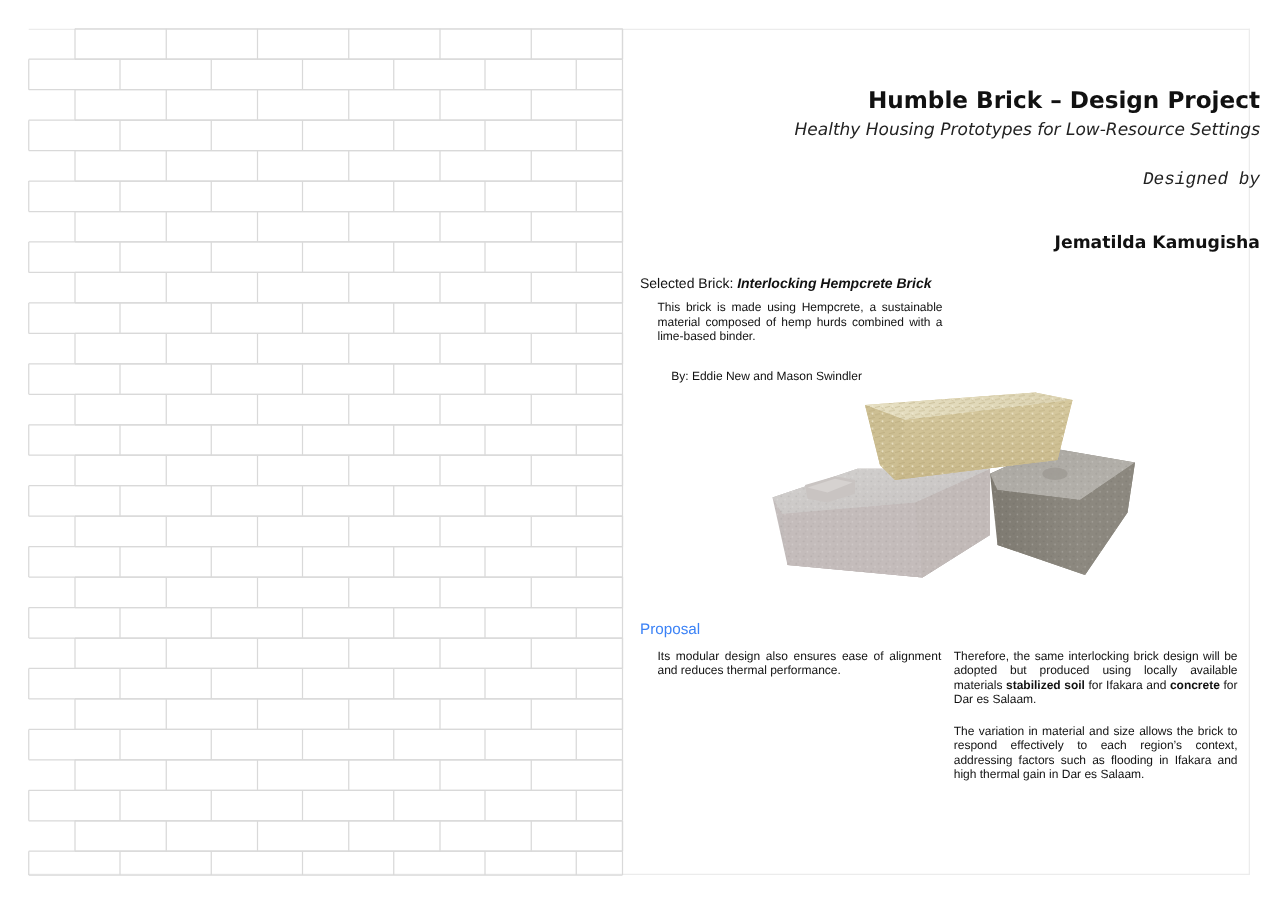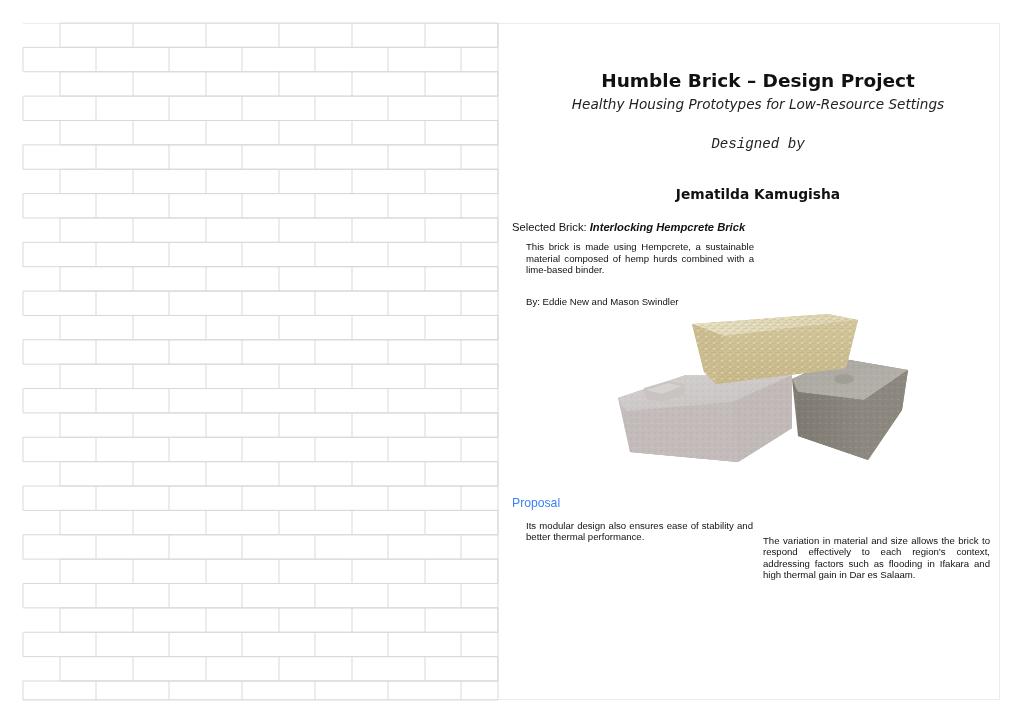--- a/index.html
+++ b/index.html
@@ -9,21 +9,21 @@
     font-family: "Liberation Sans", sans-serif;
   }
   .frame {
     position: absolute; left: 23px; top: 23px; width: 977px; height: 677px;
     border-top: 1px solid #ececec; border-right: 1px solid #ececec; border-bottom: 1px solid #ececec;
     box-sizing: border-box;
   }
   .wall {
     position: absolute; left: 0; top: 0; width: 1024px; height: 724px;
   }
-  .header { position: absolute; left: 508px; width: 500px; text-align: center; }
+  .header { position: absolute; left: 508px; width: 500px; text-align: right; }
   .title {
     top: 70px; font-family: "DejaVu Sans", sans-serif; font-weight: bold;
     font-size: 18.5px; letter-spacing: 0px; color: #111;
   }
   .subtitle {
     top: 96px; font-family: "DejaVu Sans", sans-serif; font-style: italic;
     font-size: 13.6px; color: #222;
   }
   .designed-by {
     top: 136px; font-family: Liberation Mono, monospace; font-style: italic;
@@ -35,21 +35,21 @@
   }
   .selected {
     position: absolute; left: 512px; top: 221px; font-size: 11.2px; color: #111;
   }
   .selected b { font-style: italic; text-align: center; }
   .desc {
     position: absolute; left: 526px; top: 241px; width: 228px;
     font-size: 9.6px; line-height: 11.6px; text-align: justify; color: #111;
   }
   .byline {
-    position: absolute; left: 526px; top: 296px; font-size: 9.6px; color: #111;
+    position: absolute; left: 537px; top: 296px; font-size: 9.6px; color: #111;
   }
   .photo { position: absolute; left: 612px; top: 312px; width: 302px; height: 156px; }
   .proposal-h {
     position: absolute; left: 512px; top: 496px; font-size: 12.2px; font-weight: normal; color: #3b82f6;
   }
   .col {
     position: absolute; top: 520px; width: 227px;
     font-size: 9.6px; line-height: 11.3px; text-align: justify; color: #111;
   }
   .col p { margin: 0; }
@@ -416,18 +416,19 @@
   <polygon points="80,12 216,2 246,8 234,56 104,72 92,60" fill="url(#gHempFront)"></polygon>
   <polygon points="80,12 216,2 246,8 112,24" fill="url(#gHempTop)"></polygon>
   <polygon points="112,24 246,8 234,56 104,72" fill="url(#gHempFront)"></polygon>
   <polygon points="80,12 112,24 104,72 92,60" fill="#cdbf93"></polygon>
   <polygon points="80,12 216,2 246,8 234,56 104,72 92,60" fill="url(#hempTex)"></polygon>
 </svg>
 
 <div class="proposal-h">Proposal</div>
 
 <div class="col col-left">
-  <p>Its modular design also ensures ease of stability and better thermal performance.</p>
+  <p>Its modular design also ensures ease of alignment and reduces thermal performance.</p>
 </div>
 
 <div class="col col-right">
+  <p><span>Therefore, the same interlocking brick design will be adopted but produced using locally available materials </span><b>stabilized soil</b><span> for Ifakara and </span><b>concrete</b><span> for Dar es Salaam.</span></p>
   <p class="gap">The variation in material and size allows the brick to respond effectively to each region’s context, addressing factors such as flooding in Ifakara and high thermal gain in Dar es Salaam.</p>
 </div>
 
 </body></html>

